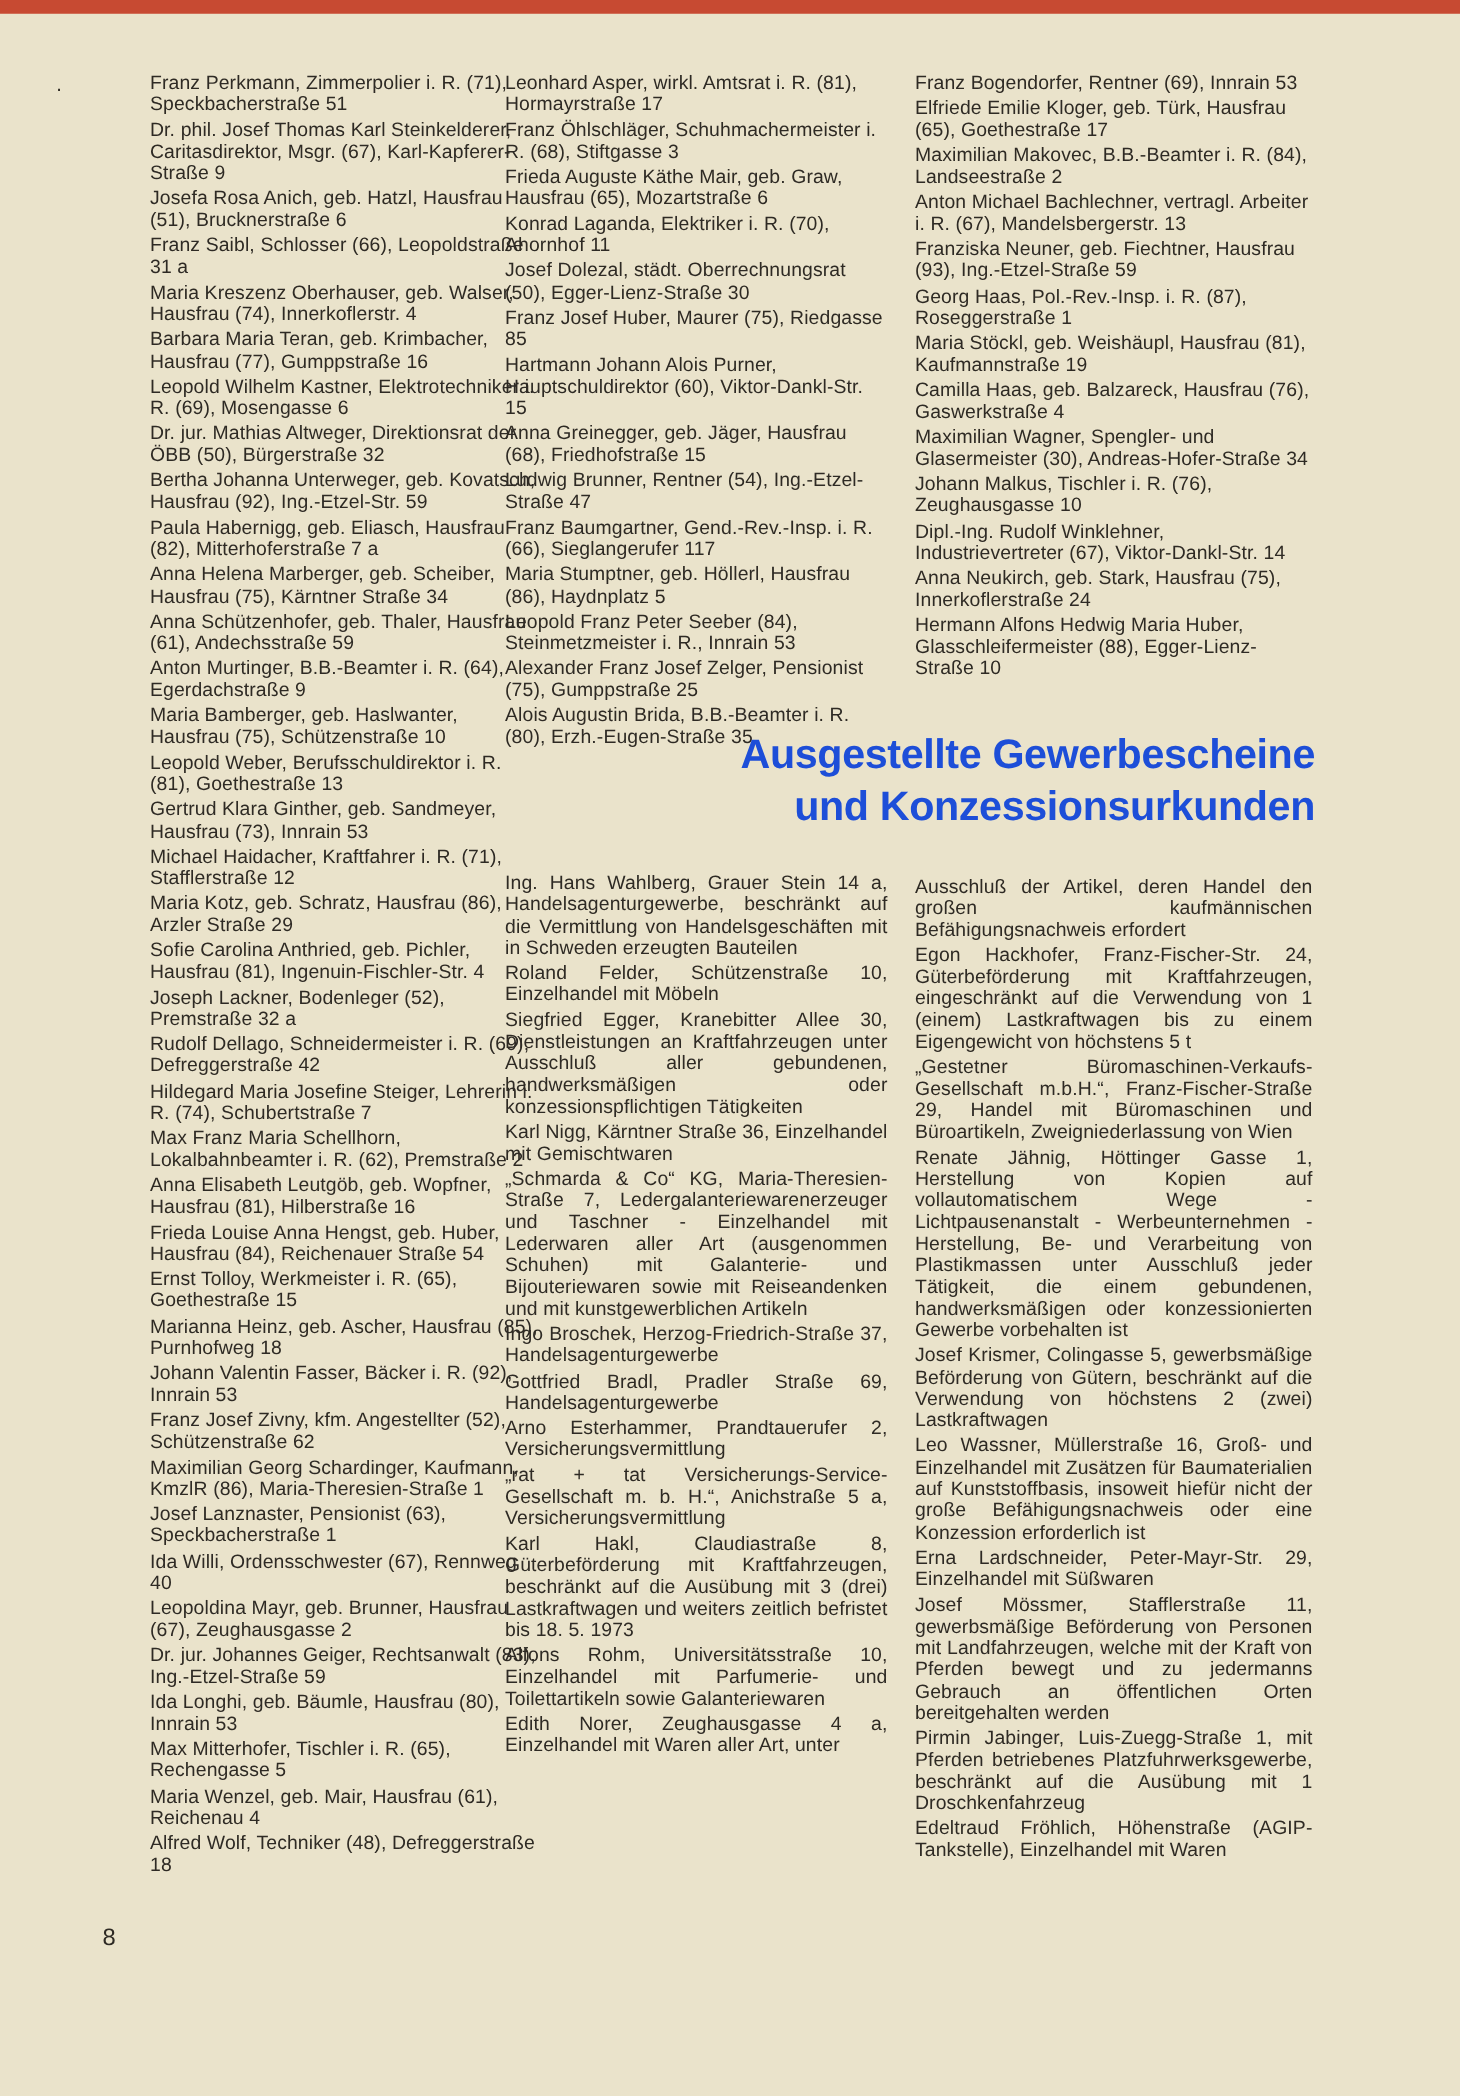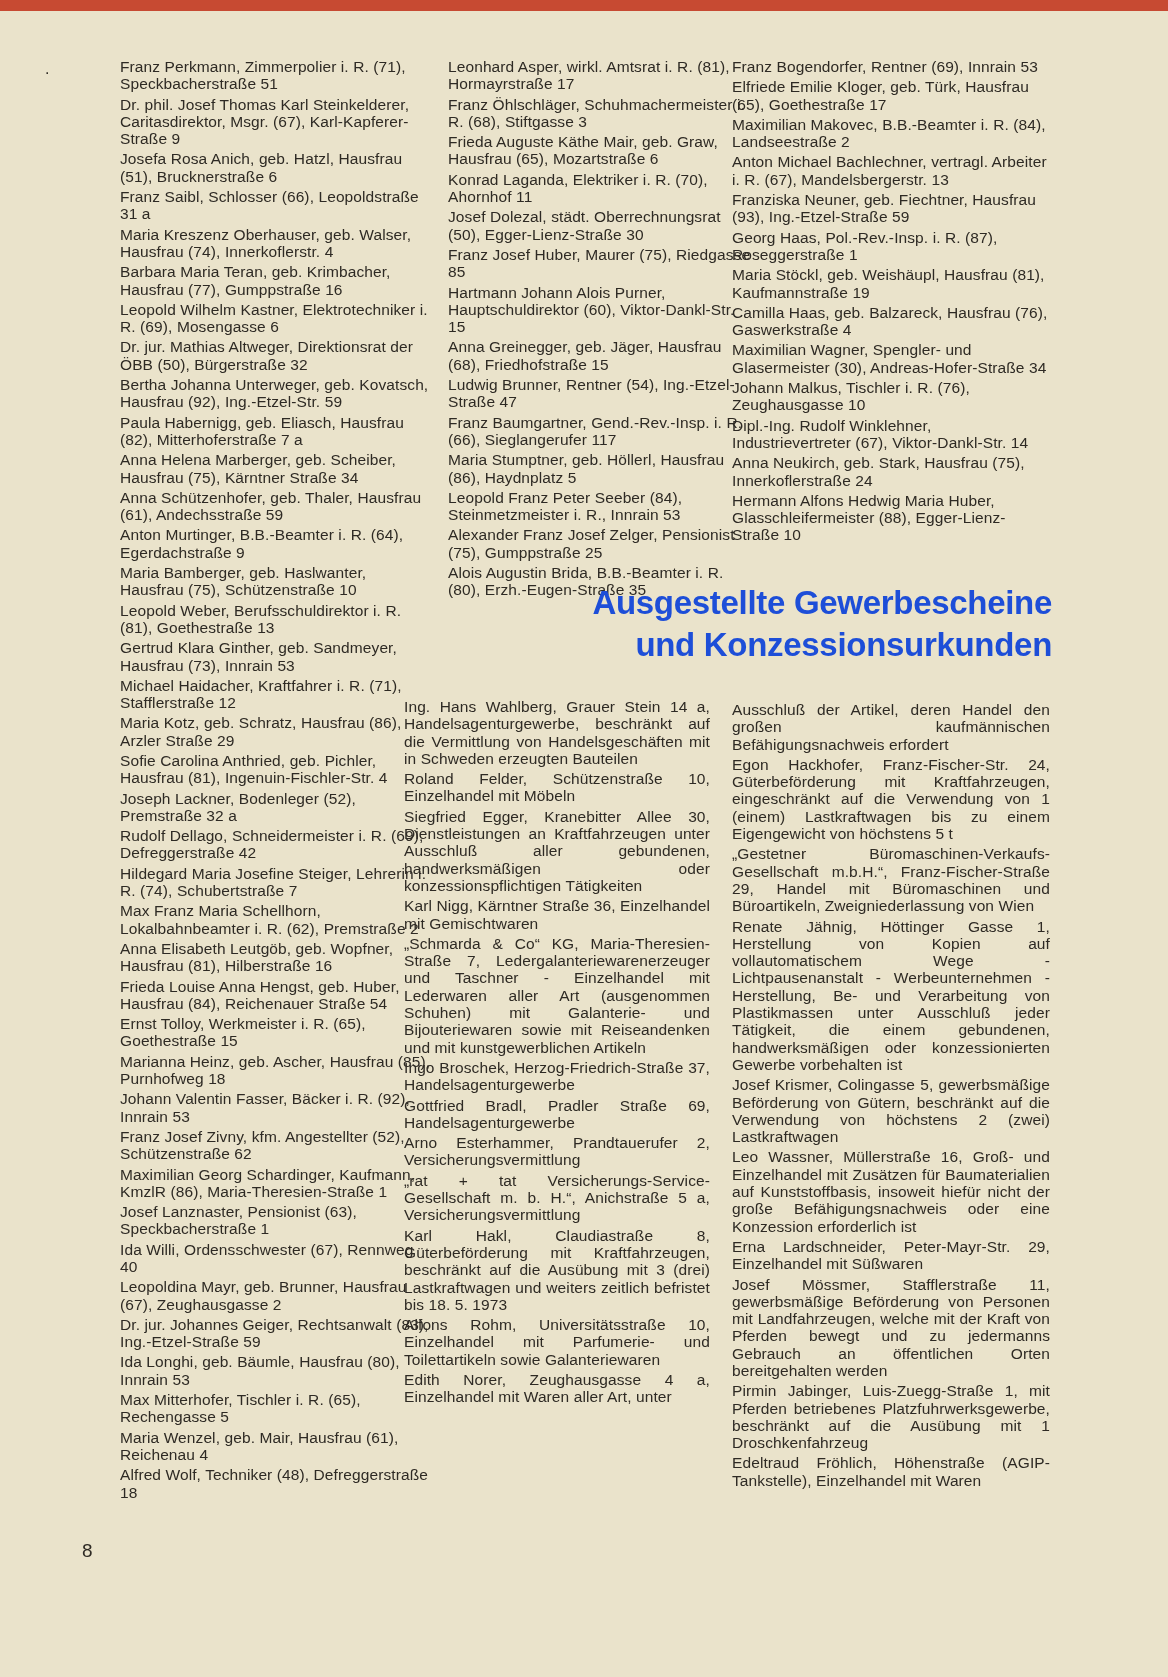--- a/index.html
+++ b/index.html
@@ -29,21 +29,21 @@
     color: #2e2a24;
   }
   .col {
     position: absolute;
     font-size: 15.5px;
     line-height: 17.3px;
     letter-spacing: 0.1px;
   }
   .col p.entry { margin: 0 0 3px 0; }
   .col1 { left: 76px;  top: 58px;  width: 314px; margin-left: 44px; }
-  .col2 { left: 404px; top: 58px;  width: 306px; margin-left: 44px; }
+  .col2 { left: 404px; top: 58px;  width: 306px; }
   .col3 { left: 732px; top: 58px;  width: 316px; }
   .section-title {
     position: absolute;
     left: 396px; top: 582px; width: 656px;
     margin: 0;
     text-align: right;
     font-size: 33px;
     line-height: 42px;
     font-weight: bold;
     color: #1d4ed8;

